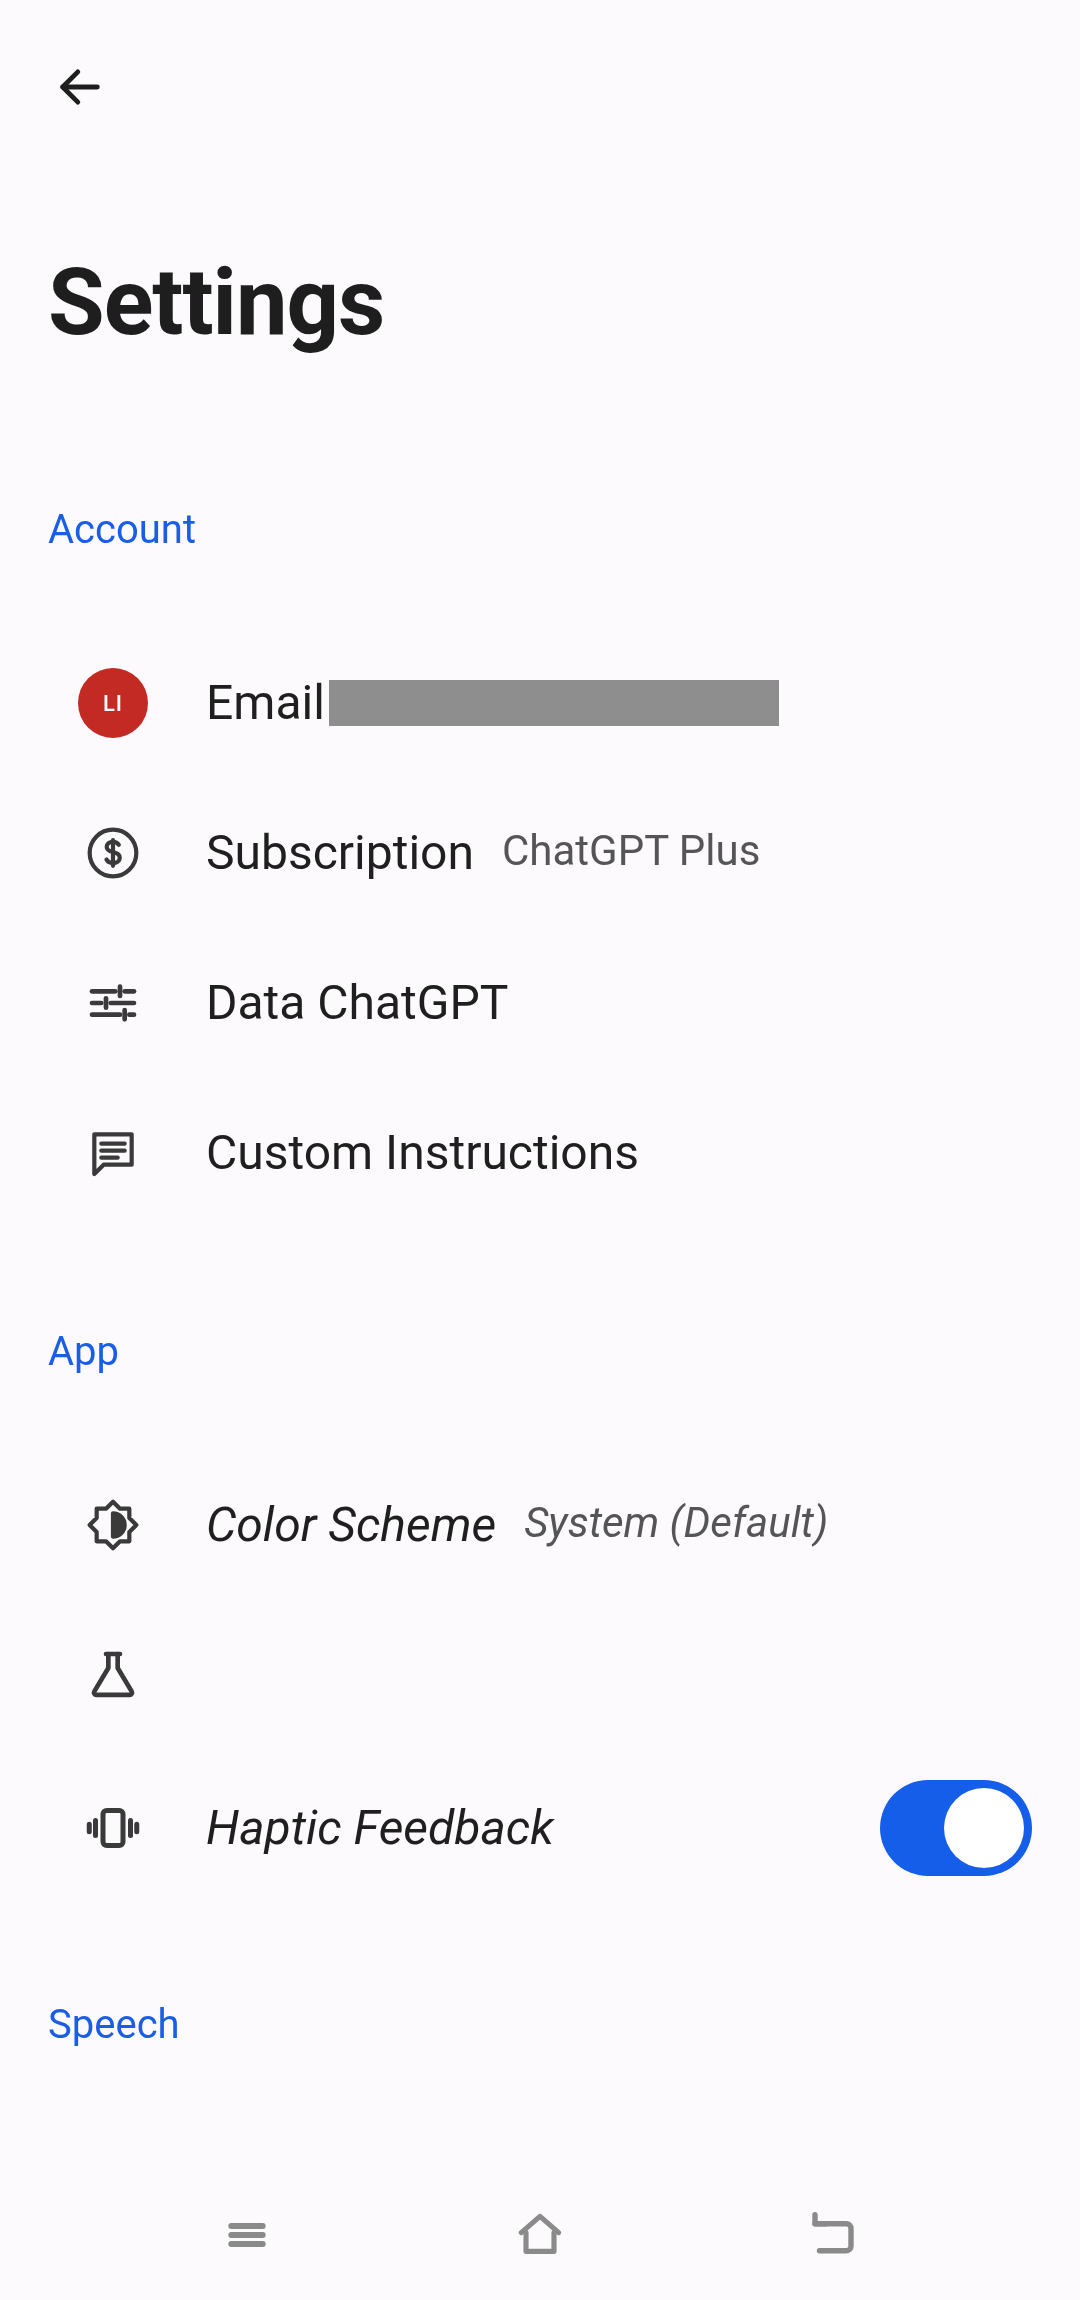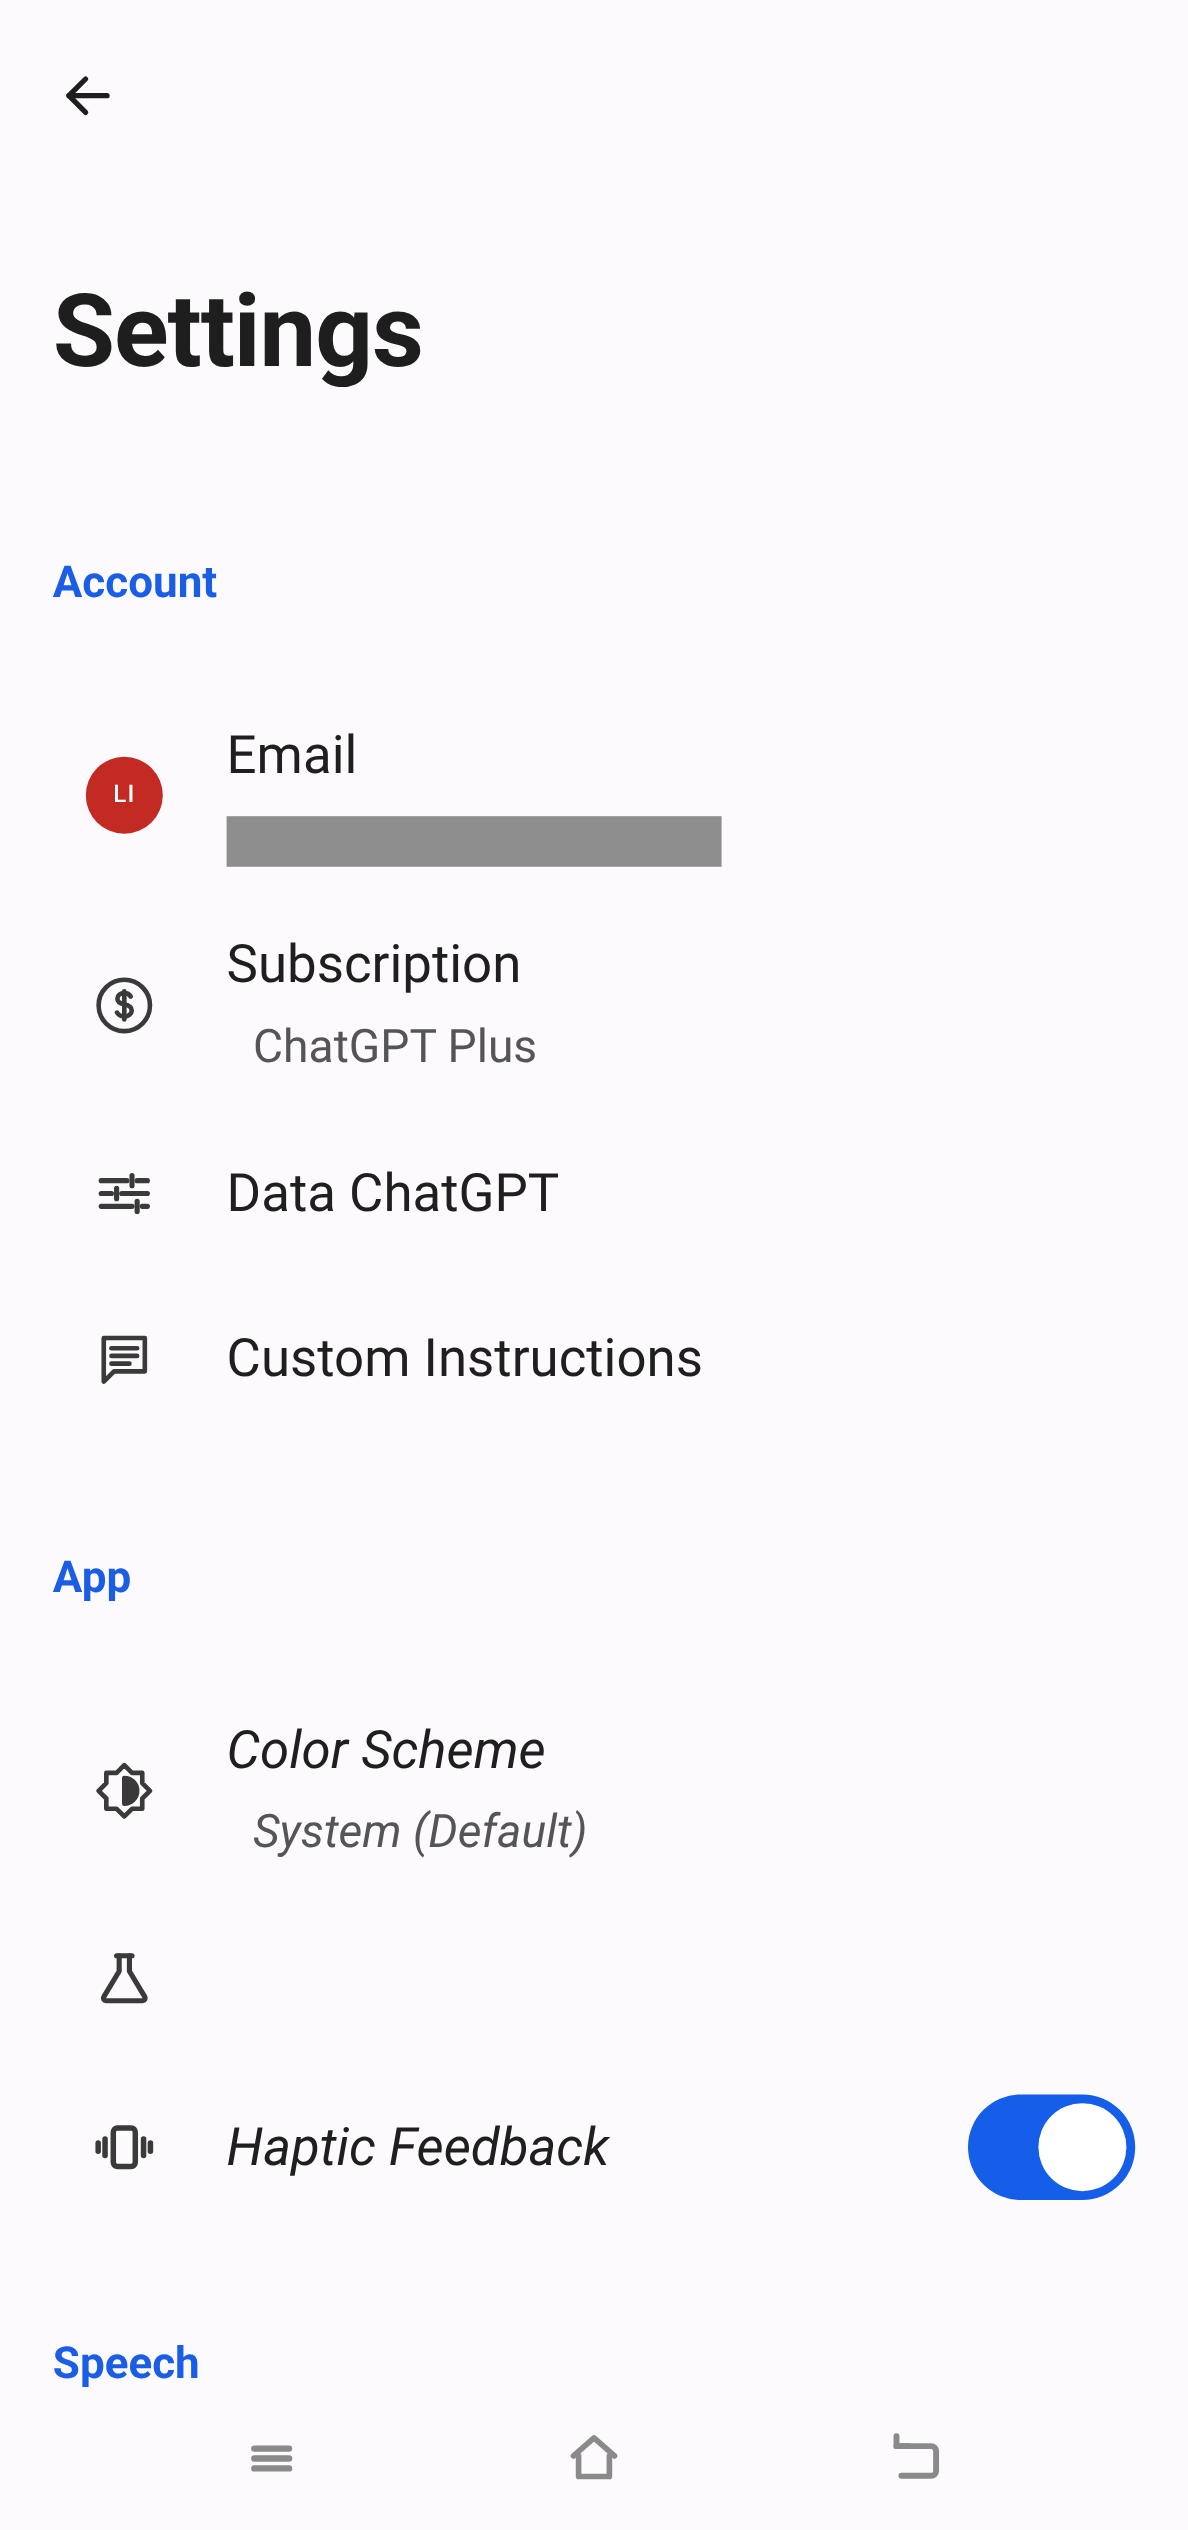--- a/index.html
+++ b/index.html
@@ -34,21 +34,21 @@
     }
     .page-title {
       font-size: 92px;
       font-weight: 700;
       color: #1e1e1e;
       padding: 130px 48px 0 48px;
       letter-spacing: -1px;
     }
     .section-header {
       font-size: 40px;
-      font-weight: 700;
+      font-weight: 400;
       color: #1a5ee6;
       padding: 0 48px;
     }
     .section-header.account { margin-top: 150px; }
     .section-header.app { margin-top: 100px; }
     .section-header.speech { margin-top: 95px; }
     .list {
       margin-top: 75px;
       display: flex;
       flex-direction: column;
@@ -66,22 +66,22 @@
       width: 70px;
       height: 70px;
       flex-shrink: 0;
       display: flex;
       align-items: center;
       justify-content: center;
     }
     .row .text-slot {
       flex: 1;
       display: flex;
-      flex-direction: column;
-      gap: 20px;
+      flex-direction: row;
+      gap: 4px;
     }
     .row .title {
       font-size: 48px;
       color: #1f1f1f;
       line-height: 1.2;
     }
     .row .subtitle {
       font-size: 42px;
       color: #555557;
       line-height: 1.3;

